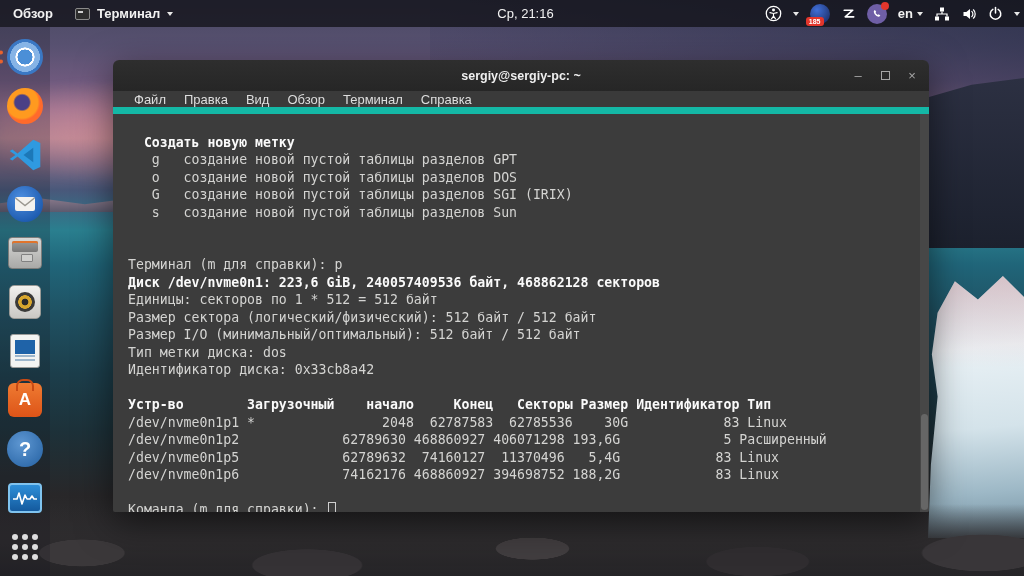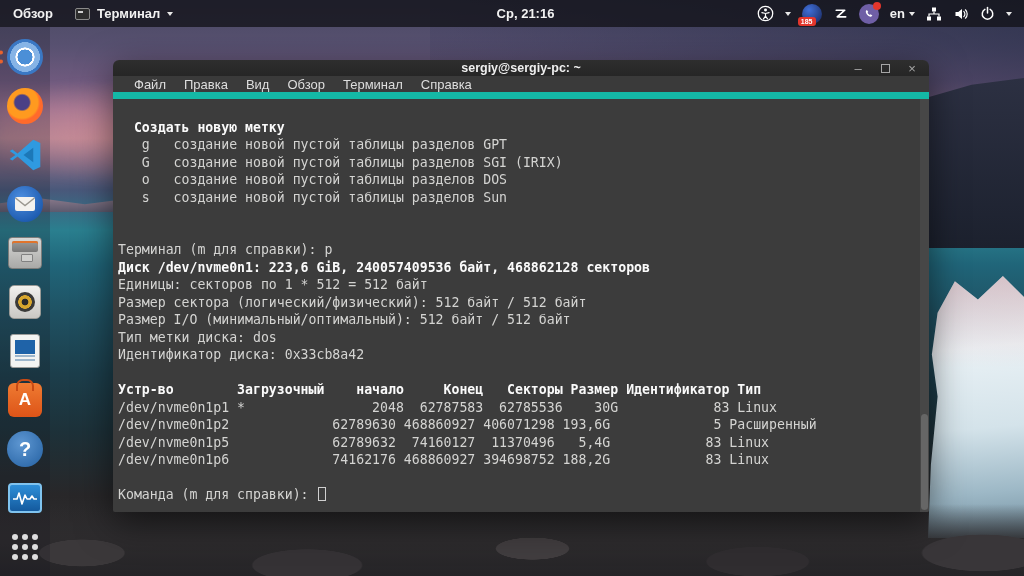--- a/index.html
+++ b/index.html
@@ -40,22 +40,22 @@
   
   .topbar { position:absolute; left:0; top:0; width:1024px; height:27px;
     background:rgba(18,18,24,.78); display:flex; align-items:center;
     color:#f2f2f2; font-size:13px; z-index:50; }
   .tb-left { display:flex; align-items:flex-start; gap:22px; padding-left:13px; }
   .tb-activities { font-weight:700; cursor:default; }
   .tb-app { display:flex; align-items:center; gap:7px; font-weight:700; }
   .term-glyph { width:15px; height:12px; background:#2d2d2d; border:1px solid #8b8b8b; border-radius:2px; position:relative; }
   .term-glyph::after { content:""; position:absolute; left:2px; top:2px; width:5px; height:2px; background:#cfcfcf; }
   .chev { width:0; height:0; border-left:3.5px solid transparent; border-right:3.5px solid transparent; border-top:4px solid #e8e8e8; display:inline-block; }
-  .tb-clock { position:absolute; left:0; right:0; text-align:center; font-weight:700; pointer-events:none;margin-left:27px; }
-  .tb-right { margin-left:auto; display:flex; align-items:center; gap:11px; padding-right:12px; z-index:2; }
+  .tb-clock { position:absolute; left:0; right:0; text-align:center; font-weight:400; pointer-events:none;margin-left:27px; }
+  .tb-right { margin-left:auto; display:flex; align-items:center; gap:11px; padding-right:4px; z-index:2; }
   .tb-ico { display:flex; align-items:center; justify-content:center; }
   .badge-app { position:relative; width:20px; height:20px; border-radius:50%;
     background:radial-gradient(circle at 35% 30%, #3f6fd8, #20336f 80%); }
   .badge-count { position:absolute; left:-4px; bottom:-2px; background:#e3362c; color:#fff;
     font-size:7px; font-weight:700; padding:1px 3px; border-radius:3px; line-height:1; }
   .viber { position:relative; width:20px; height:20px; border-radius:50%; background:#6f5fa6;
     display:flex; align-items:center; justify-content:center; }
   .viber .dot { position:absolute; right:-2px; top:-2px; width:8px; height:8px; border-radius:50%; background:#e3362c; }
   .tb-lang { display:flex; align-items:center; gap:4px; font-weight:700; }
 
@@ -97,32 +97,32 @@
   .ic-sysmon { width:34px; height:30px; border-radius:4px; background:linear-gradient(180deg,#2e8fd8,#145a9e);
     border:2px solid #7fc3ef; display:flex; align-items:center; justify-content:center; }
   .ic-grid { display:grid; grid-template-columns:repeat(3,6px); grid-template-rows:repeat(3,6px); gap:4px;
     width:auto; height:auto; }
   .ic-grid i { width:6px; height:6px; border-radius:50%; background:rgba(255,255,255,.85); }
 
   
   .window { position:absolute; left:113px; top:60px; width:816px; height:452px;
     border-radius:6px 6px 2px 2px; box-shadow:0 10px 36px rgba(0,0,0,.55); z-index:45;
     display:flex; flex-direction:column; overflow:hidden; }
-  .titlebar { height:16px; background:linear-gradient(180deg,#2e2e2e,#262626);
+  .titlebar { height:31px; background:linear-gradient(180deg,#2e2e2e,#262626);
     display:flex; align-items:center; position:relative; flex:0 0 auto; }
   .title { position:absolute; left:0; right:0; text-align:center; color:#efefef;
     font-size:12.5px; font-weight:700; }
   .controls { margin-left:auto; display:flex; align-items:center; gap:13px; padding-right:10px; z-index:2; }
   .ctl { color:#a6a6a6; font-size:13px; line-height:1; display:flex; align-items:center; justify-content:center;
     width:14px; height:14px; }
   .ctl-max { width:9px; height:9px; border:1px solid #a6a6a6; }
   .menubar { height:23px; background:#3a3a3a; display:flex; align-items:center; gap:0;
     padding-left:12px; flex:0 0 auto; border-bottom:7px solid #14b8a6; }
   .menu-item { color:#dedede; font-size:13px; padding:2px 9px; }
-  .term-body { flex:1; background:#3c3c3c; position:relative; padding:2px 0 0 5px; overflow:hidden; }
+  .term-body { flex:1; background:#3c3c3c; position:relative; padding:2px 0 0 15px; overflow:hidden; }
   .term-out { font-family:"DejaVu Sans Mono", monospace; font-size:13.2px; line-height:17.5px;
     color:#d4d4d2; }
   .tline { white-space:pre; height:17.5px; }
   .tline.bold { color:#fafafa; font-weight:700; }
   .cursor { display:inline-block; width:8px; height:14px; border:1px solid #cfcfcf;
     vertical-align:middle; margin-left:1px; transform:translateY(-1px); }
   .scrollbar { position:absolute; right:0; top:0; bottom:0; width:9px; background:#474747; }
   .scroll-handle { position:absolute; right:1px; bottom:2px; width:7px; height:96px; border-radius:4px; background:#666; }
 
   svg { display:block; }
@@ -287,22 +287,22 @@
         <span class="menu-item">Обзор</span>
         <span class="menu-item">Терминал</span>
         <span class="menu-item">Справка</span>
       </div>
     <div class="term-body">
       <div class="term-out">
 
       <div class="tline"></div>
           <div class="tline bold">  Создать новую метку</div>
           <div class="tline">   g   создание новой пустой таблицы разделов GPT</div>
+          <div class="tline">   o   создание новой пустой таблицы разделов DOS</div>
           <div class="tline">   G   создание новой пустой таблицы разделов SGI (IRIX)</div>
-          <div class="tline">   o   создание новой пустой таблицы разделов DOS</div>
           <div class="tline">   s   создание новой пустой таблицы разделов Sun</div>
           <div class="tline"></div>
           <div class="tline"></div>
           <div class="tline">Терминал (m для справки): p</div>
           <div class="tline bold">Диск /dev/nvme0n1: 223,6 GiB, 240057409536 байт, 468862128 секторов</div>
           <div class="tline">Единицы: секторов по 1 * 512 = 512 байт</div>
           <div class="tline">Размер сектора (логический/физический): 512 байт / 512 байт</div>
           <div class="tline">Размер I/O (минимальный/оптимальный): 512 байт / 512 байт</div>
           <div class="tline">Тип метки диска: dos</div>
           <div class="tline">Идентификатор диска: 0x33cb8a42</div>

